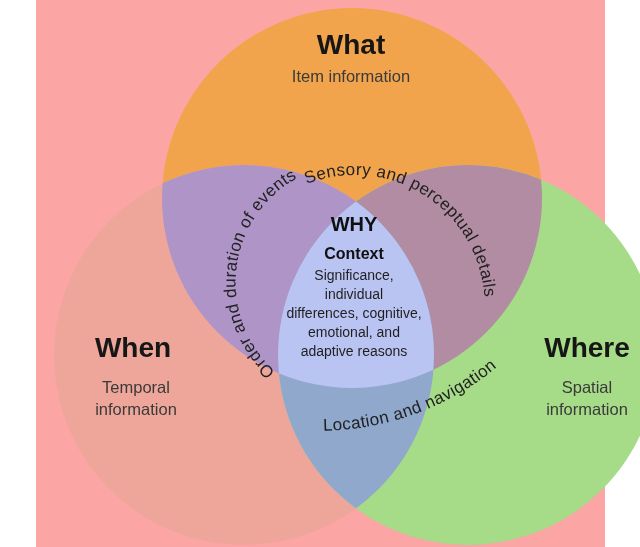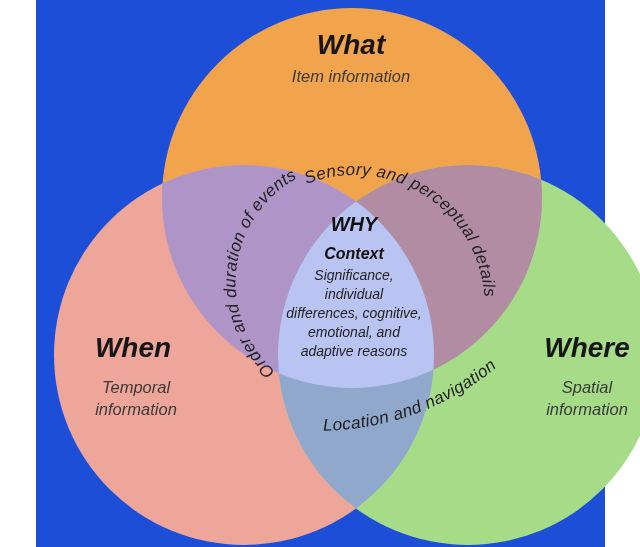--- a/index.html
+++ b/index.html
@@ -1,17 +1,17 @@
 <!DOCTYPE html>
 <html><head>
 <meta charset="utf-8">
 <style>
   html, body { margin: 0; padding: 0; background: #ffffff; }
   body { display: flex; justify-content: center; }
-  .stage { width: 569px; height: 547px; position: relative; background: #1d4ed8; font-style: italic; }
+  .stage { width: 569px; height: 547px; position: relative; background: #fca5a5; }
   svg text {
     font-family: "Liberation Sans", sans-serif;
     text-anchor: middle;
   }
   .big   { font-size: 28px;  font-weight: 700; fill: #161616; }
   .sub   { font-size: 16.5px; fill: #3a3a3a; }
   .why   { font-size: 20px;  font-weight: 700; fill: #101010; }
   .ctx   { font-size: 16px;  font-weight: 700; fill: #101010; }
   .line  { font-size: 14px;  fill: #1f1f1f; }
   .curve { font-size: 17px;  fill: #212121; letter-spacing: 0.4px; }

